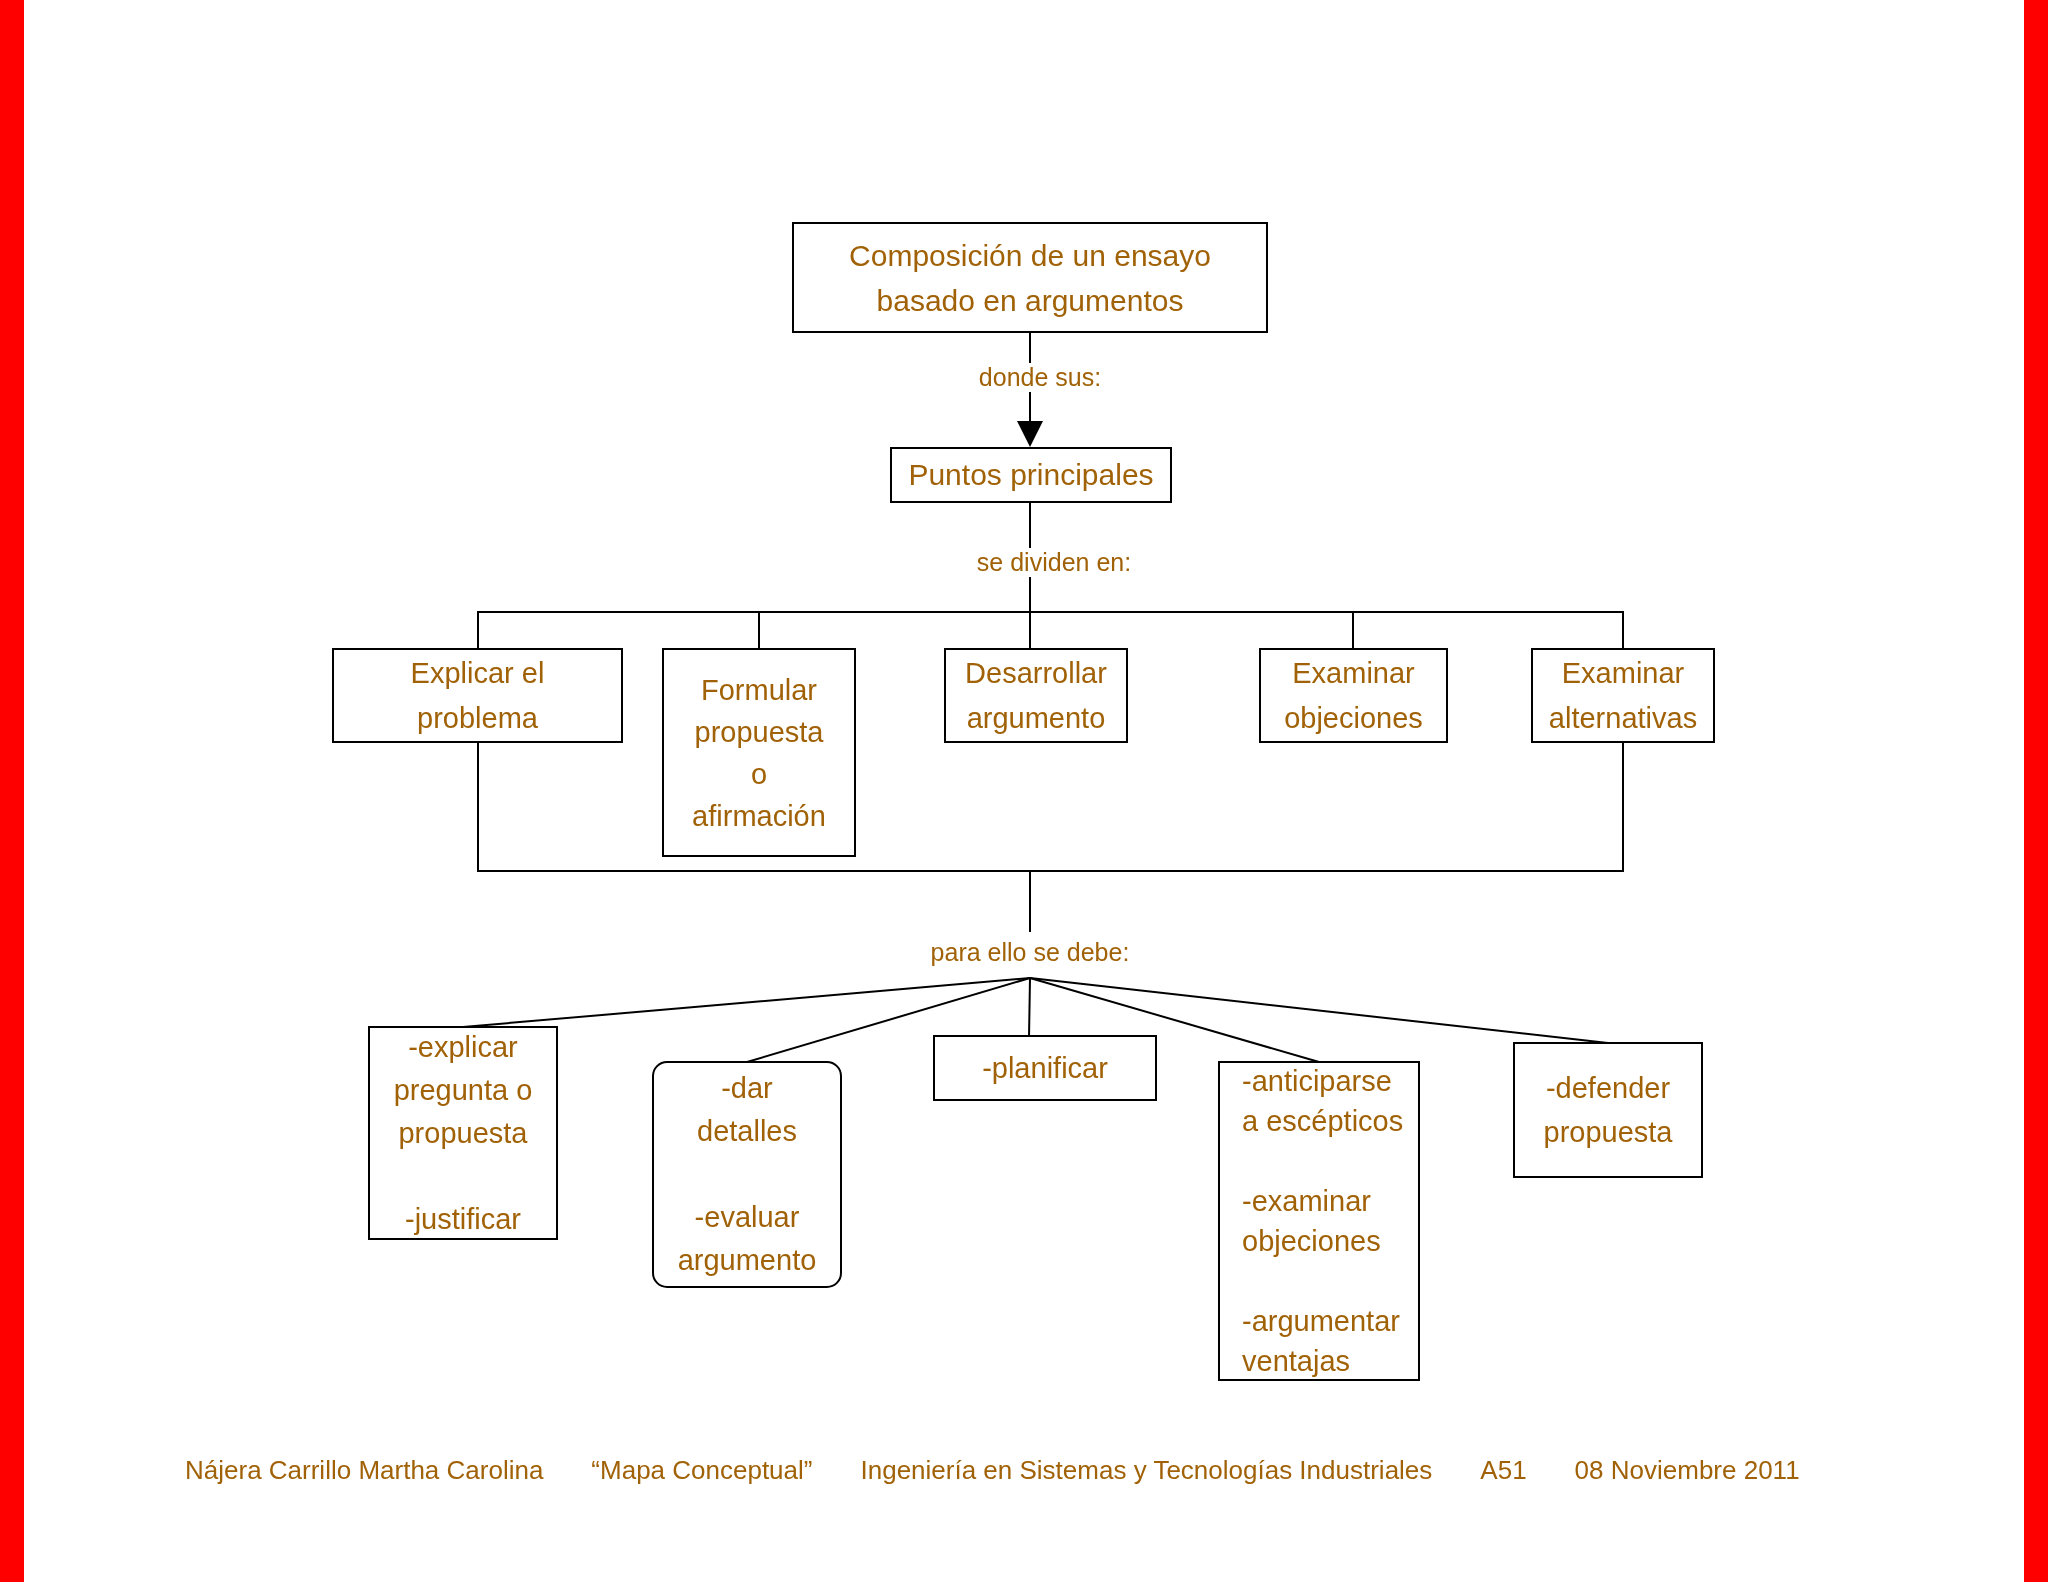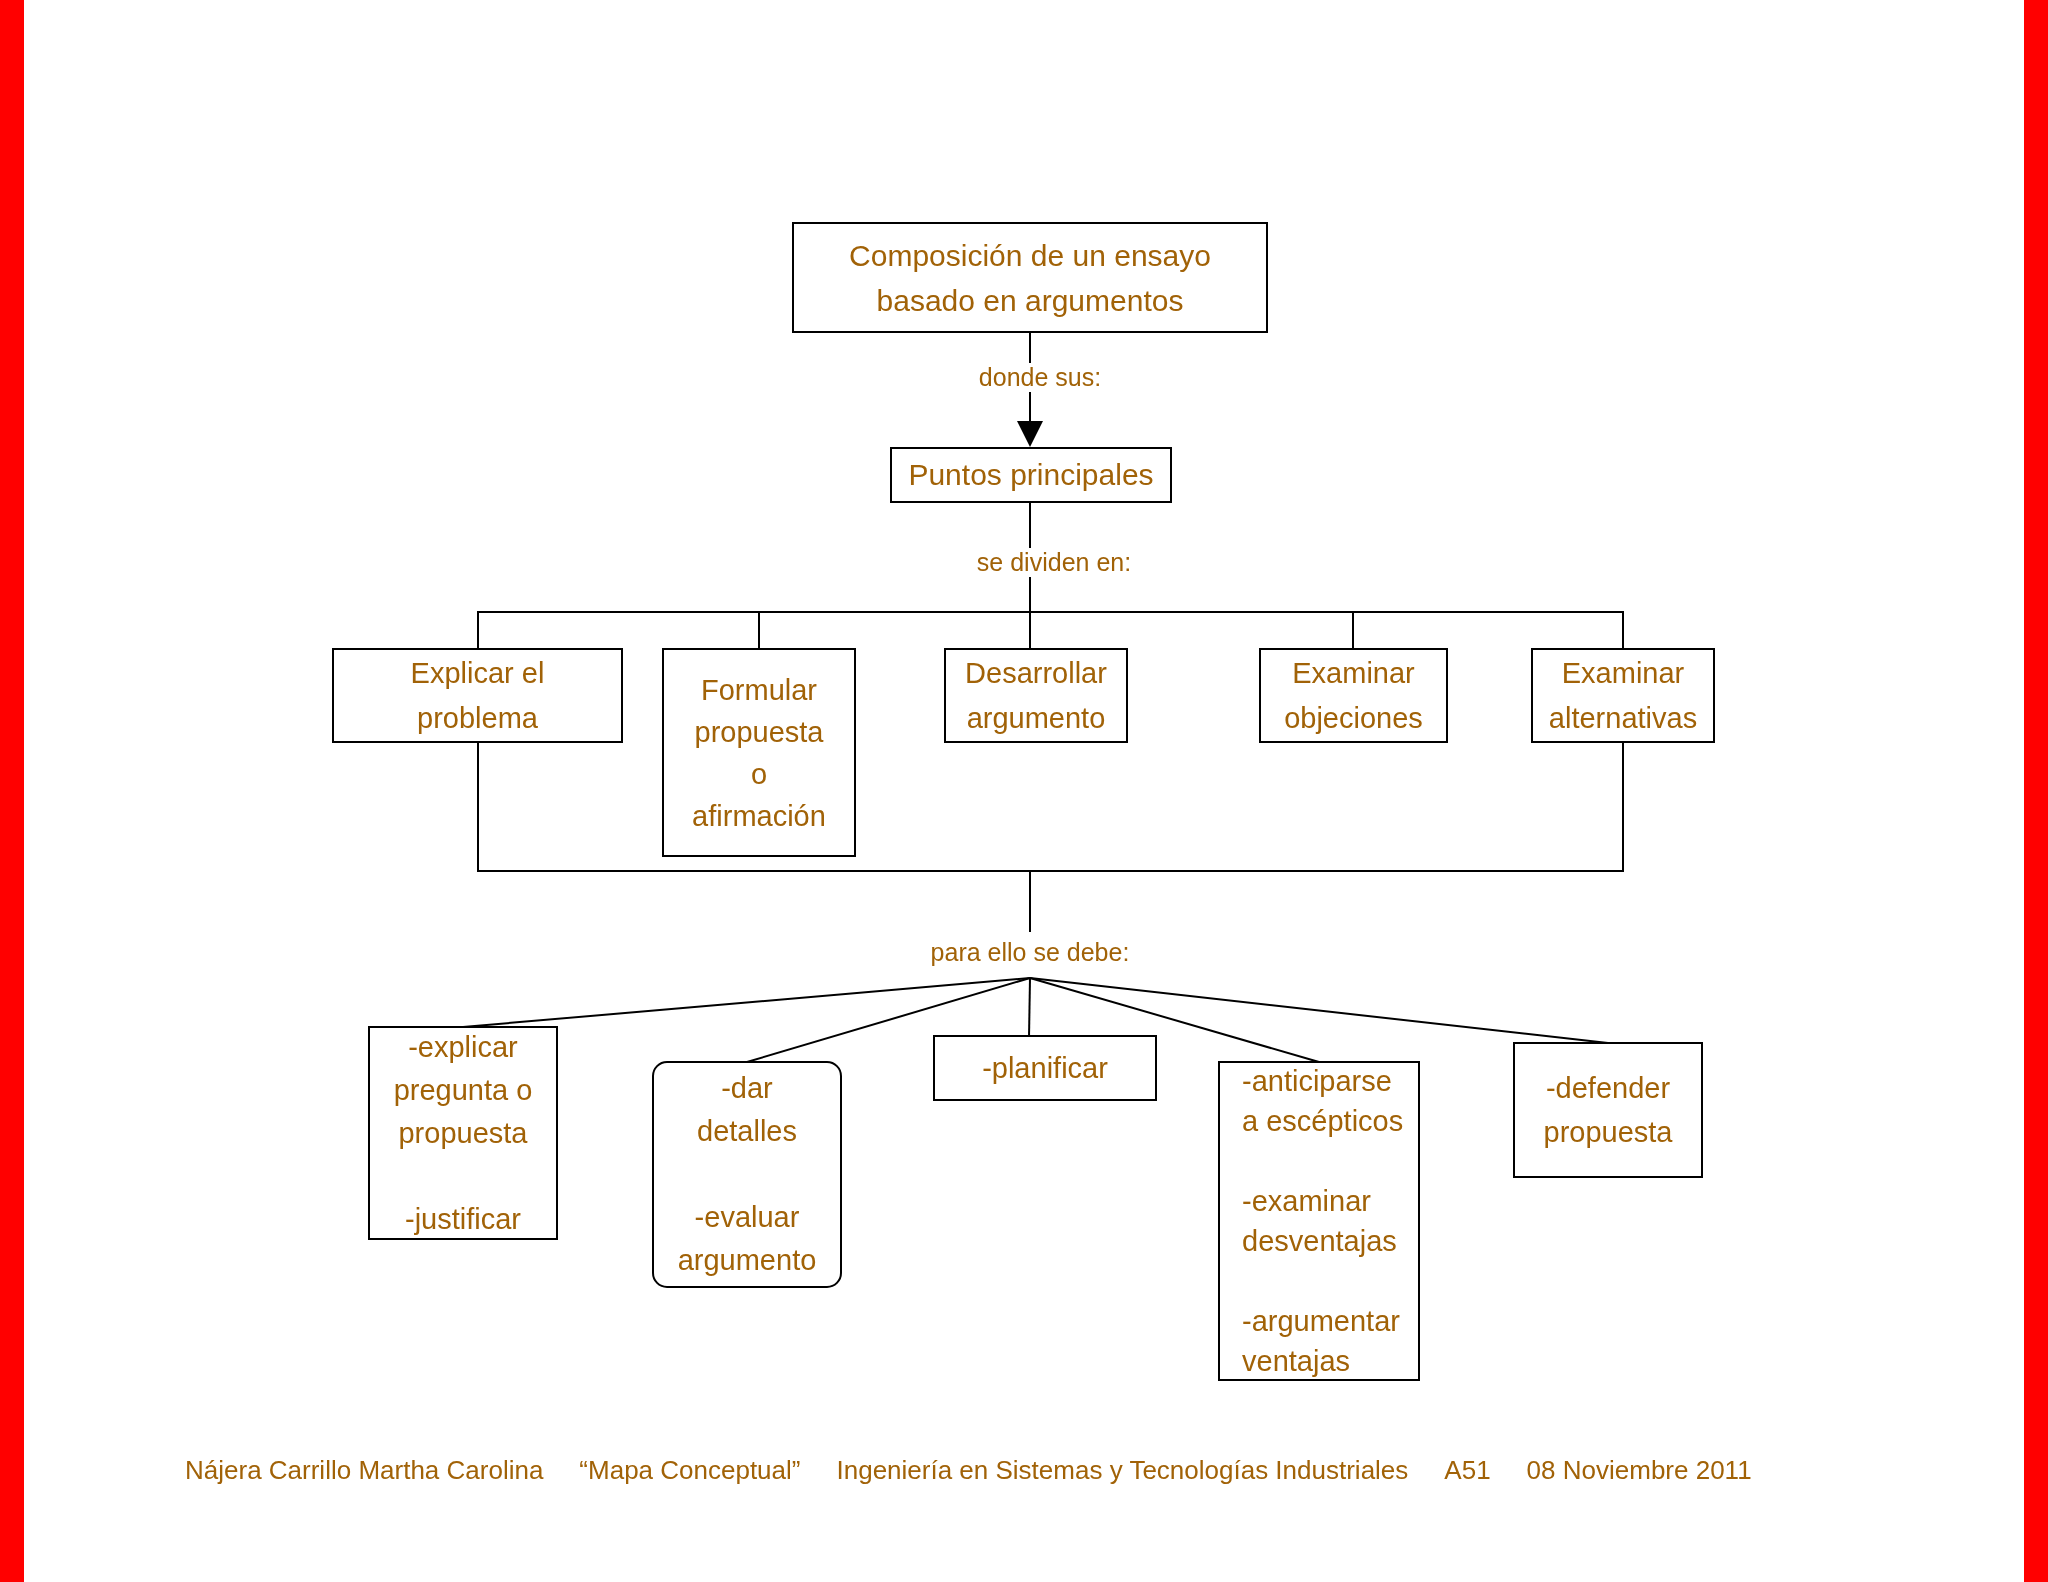--- a/index.html
+++ b/index.html
@@ -55,21 +55,21 @@
   .b4{left:1531px;top:648px;width:184px;height:95px;}
   .action{font-size:29px;line-height:43px;}
   .a0{left:368px;top:1026px;width:190px;height:214px;}
   .a1{left:652px;top:1061px;width:190px;height:227px;border-radius:15px;}
   .a2{left:933px;top:1035px;width:224px;height:66px;}
   .a3{left:1218px;top:1061px;width:202px;height:320px;line-height:40px;justify-content:flex-start;text-align:left;padding-left:22px;}
   .a4{left:1513px;top:1042px;width:190px;height:136px;line-height:44px;}
 
   .footer{
     position:absolute;left:185px;top:1455px;
-    display:flex;gap:36px;
+    display:flex;gap:48px;
     font-size:26px;white-space:nowrap;
   }
 </style>
 </head>
 <body>
 
 <div class="canvas">
 
   <div class="edge-bar left" style="background: rgb(255, 0, 0);"></div>
   <div class="edge-bar right" style="background: rgb(255, 0, 0);"></div>
@@ -128,21 +128,21 @@
   <div class="node action a1">-dar
 detalles
 
 -evaluar
 argumento</div>
   <div class="node action a2">-planificar</div>
   <div class="node action a3">-anticiparse
 a escépticos
 
 -examinar
-desventajas
+objeciones
 
 -argumentar
 ventajas</div>
   <div class="node action a4">-defender
 propuesta</div>
 
   <div class="footer">
     <span>Nájera Carrillo Martha Carolina</span>
     <span>“Mapa Conceptual”</span>
     <span>Ingeniería en Sistemas y Tecnologías Industriales</span>

